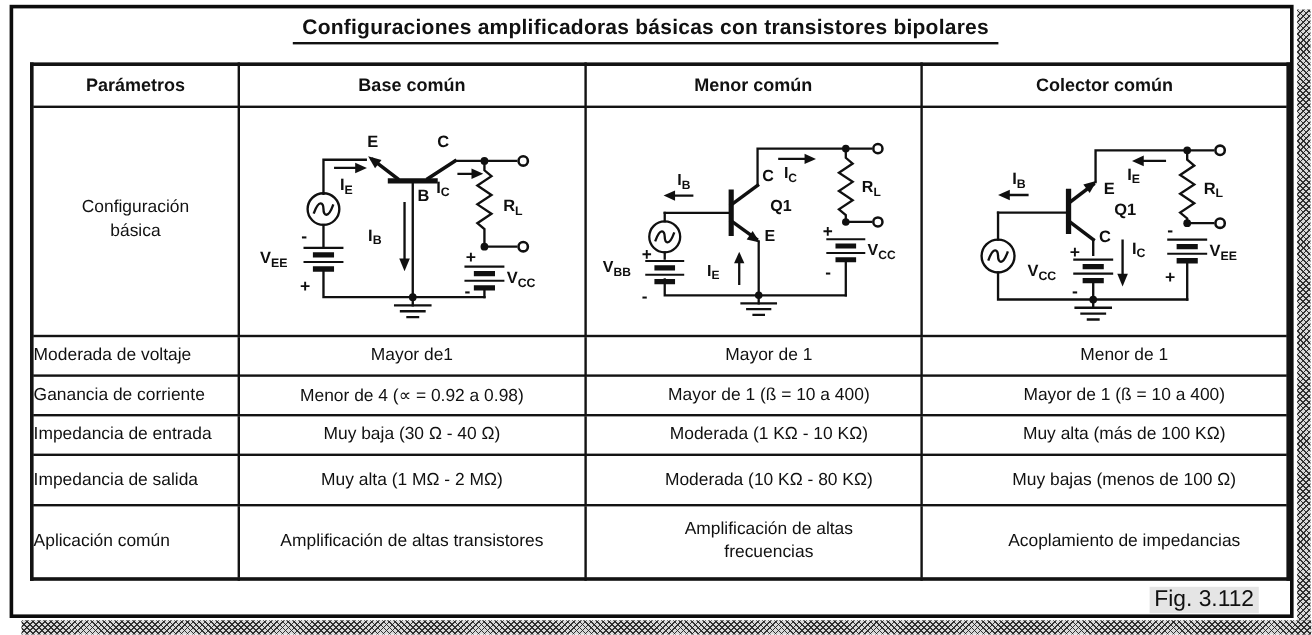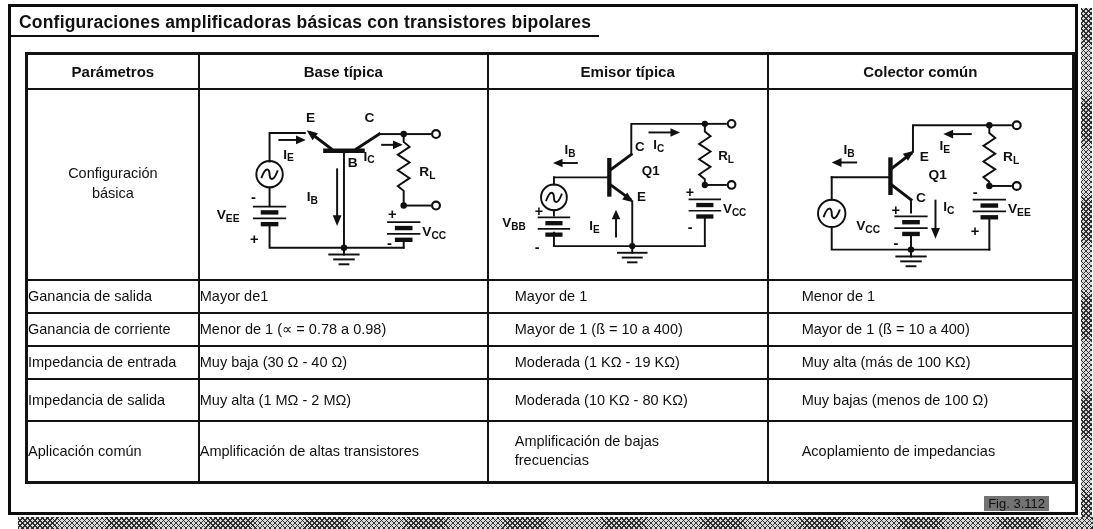--- a/index.html
+++ b/index.html
@@ -5,37 +5,37 @@
   html,body{margin:0;padding:0;background:#fff;}
   .page{position:relative;width:1093px;height:529px;background:#fff;overflow:hidden;
         font-family:"Liberation Sans",sans-serif;color:#111;}
   .hatch{background-color:#d9d9d9;
     background-image:
       repeating-linear-gradient(45deg, rgba(35,35,35,.9) 0 1px, transparent 1px 3.5px),
       repeating-linear-gradient(135deg, rgba(35,35,35,.9) 0 1px, transparent 1px 3.5px);}
   .shadow-right{position:absolute;left:1081px;top:8px;width:11px;height:521px;}
   .shadow-bottom{position:absolute;left:18px;top:517px;width:1075px;height:12px;}
   .frame{position:absolute;left:8px;top:4px;width:1064px;height:505px;border:3px solid #0c0c0c;background:#fff;}
-  .title-wrap{position:absolute;top:5px;left:0;right:46px;text-align:left;}
+  .title-wrap{position:absolute;top:5px;left:0;right:46px;text-align:center;padding-left:36px;}
   .title{display:inline-block;font-size:17.5px;font-weight:bold;
          border-bottom:2.5px solid #111;padding:0 8px 2px 8px;letter-spacing:0.2px;}
   table.cfg{position:absolute;left:14px;top:45px;border-collapse:collapse;table-layout:fixed;padding-left:32px;}
   table.cfg th, table.cfg td{border:2px solid #131313;padding:0;vertical-align:middle;}
   table.cfg{border:3px solid #131313;}
   th.hdr{font-size:15px;font-weight:bold;text-align:center;}
   td.pcell{font-size:14.5px;text-align:left;padding-left:8px;}
   td.pcell.center{text-align:center;padding-left:0;}
   .cfg-label{display:block;width:112px;margin:0 auto;line-height:1.35;font-size:14.5px;}
-  td.vcell{font-size:14.5px;text-align:left;padding-left:23px;}
+  td.vcell{font-size:14.5px;text-align:center;padding-left:23px;}
   td.vcell.c3{padding-left:26px;}
   td.vcell.c4{padding-left:33px;}
   .wrap2{display:inline-block;max-width:205px;line-height:1.3;}
   td.ccell{vertical-align:middle;text-align:center;}
   td.ccell svg{display:block;}
-  .figlabel{position:absolute;right:26px;bottom:1px;font-size:13px;background:#737373;padding:0 4px;}
+  .figlabel{position:absolute;right:26px;bottom:1px;font-size:19px;background:#e5e5e5;padding:0 4px;}
   
   svg .w{stroke:#101010;stroke-width:2;fill:none;stroke-linecap:square;}
   svg .w3{stroke:#101010;stroke-width:3;fill:none;stroke-linecap:square;}
   svg .bar{stroke:#101010;stroke-width:4.5;fill:none;stroke-linecap:square;}
   svg .thin{stroke:#101010;stroke-width:1.8;fill:none;}
   svg .thick{stroke:#101010;stroke-width:4.5;fill:none;}
   svg .fillb{fill:#101010;stroke:none;}
   svg .oterm{stroke:#101010;stroke-width:2.2;fill:#fff;}
   svg text{font-family:"Liberation Sans",sans-serif;font-size:14px;font-weight:700;fill:#0f0f0f;}
   svg text.sign{font-size:15px;}
@@ -58,22 +58,22 @@
     <table class="cfg">
       <colgroup>
         <col style="width:173px">
           <col style="width:289px">
           <col style="width:280px">
           <col style="width:306px">
       </colgroup>
       <tbody>
           <tr style="height:35px">
         <th class="hdr">Parámetros</th>
-        <th class="hdr">Base típica</th>
-        <th class="hdr">Emisor típica</th>
+        <th class="hdr">Base común</th>
+        <th class="hdr">Menor común</th>
         <th class="hdr">Colector común</th>
       </tr>
 
       <tr style="height:191px">
         <td class="pcell center">
           <span class="cfg-label">Configuración básica</span>
         </td>
 
         <td class="ccell">
         <svg width="285" height="187" viewBox="0 0 289 191">
@@ -312,47 +312,47 @@
             <path class="thin" d="M207,123 H241"></path>
                   <path class="thick" d="M215,129 H233"></path>
           </g>
           <text x="243" y="125"><tspan>V</tspan><tspan class="sub" dy="3">EE</tspan></text>
           <text class="sign" x="205" y="148">+</text>
         </svg>
         </td>
       </tr>
 
       <tr style="height:33px">
-        <td class="pcell">Ganancia de salida</td>
+        <td class="pcell">Moderada de voltaje</td>
         <td class="vcell">Mayor de1</td>
         <td class="vcell c3">Mayor de 1</td>
         <td class="vcell c4">Menor de 1</td>
       </tr>
       <tr style="height:33px">
         <td class="pcell">Ganancia de corriente</td>
-        <td class="vcell">Menor de 1 (∝ = 0.78 a 0.98)</td>
+        <td class="vcell">Menor de 4 (∝ = 0.92 a 0.98)</td>
         <td class="vcell c3">Mayor de 1 (ß = 10 a 400)</td>
         <td class="vcell c4">Mayor de 1 (ß = 10 a 400)</td>
       </tr>
       <tr style="height:33px">
         <td class="pcell">Impedancia de entrada</td>
         <td class="vcell">Muy baja (30 Ω - 40 Ω)</td>
-        <td class="vcell c3">Moderada (1 KΩ - 19 KΩ)</td>
+        <td class="vcell c3">Moderada (1 KΩ - 10 KΩ)</td>
         <td class="vcell c4">Muy alta (más de 100 KΩ)</td>
       </tr>
       <tr style="height:42px">
         <td class="pcell">Impedancia de salida</td>
         <td class="vcell">Muy alta (1 MΩ - 2 MΩ)</td>
         <td class="vcell c3">Moderada (10 KΩ - 80 KΩ)</td>
         <td class="vcell c4">Muy bajas (menos de 100 Ω)</td>
       </tr>
       <tr style="height:62px">
         <td class="pcell">Aplicación común</td>
         <td class="vcell">Amplificación de altas transistores</td>
-        <td class="vcell c3"><span class="wrap2">Amplificación de bajas frecuencias</span></td>
+        <td class="vcell c3"><span class="wrap2">Amplificación de altas frecuencias</span></td>
         <td class="vcell c4">Acoplamiento de impedancias</td>
       </tr>
     </tbody>
       </table>
 
     <div class="figlabel">Fig. 3.112</div>
   </div>
 </div>
 
 </body></html>

